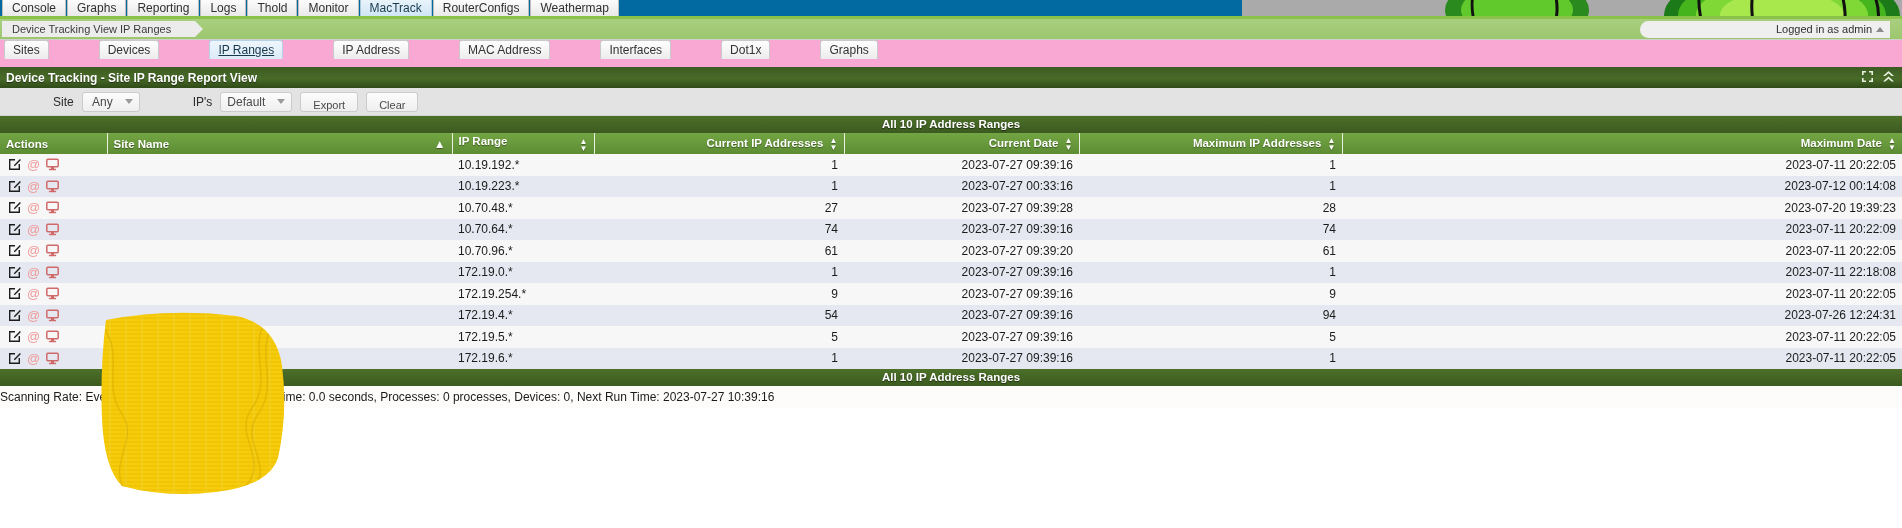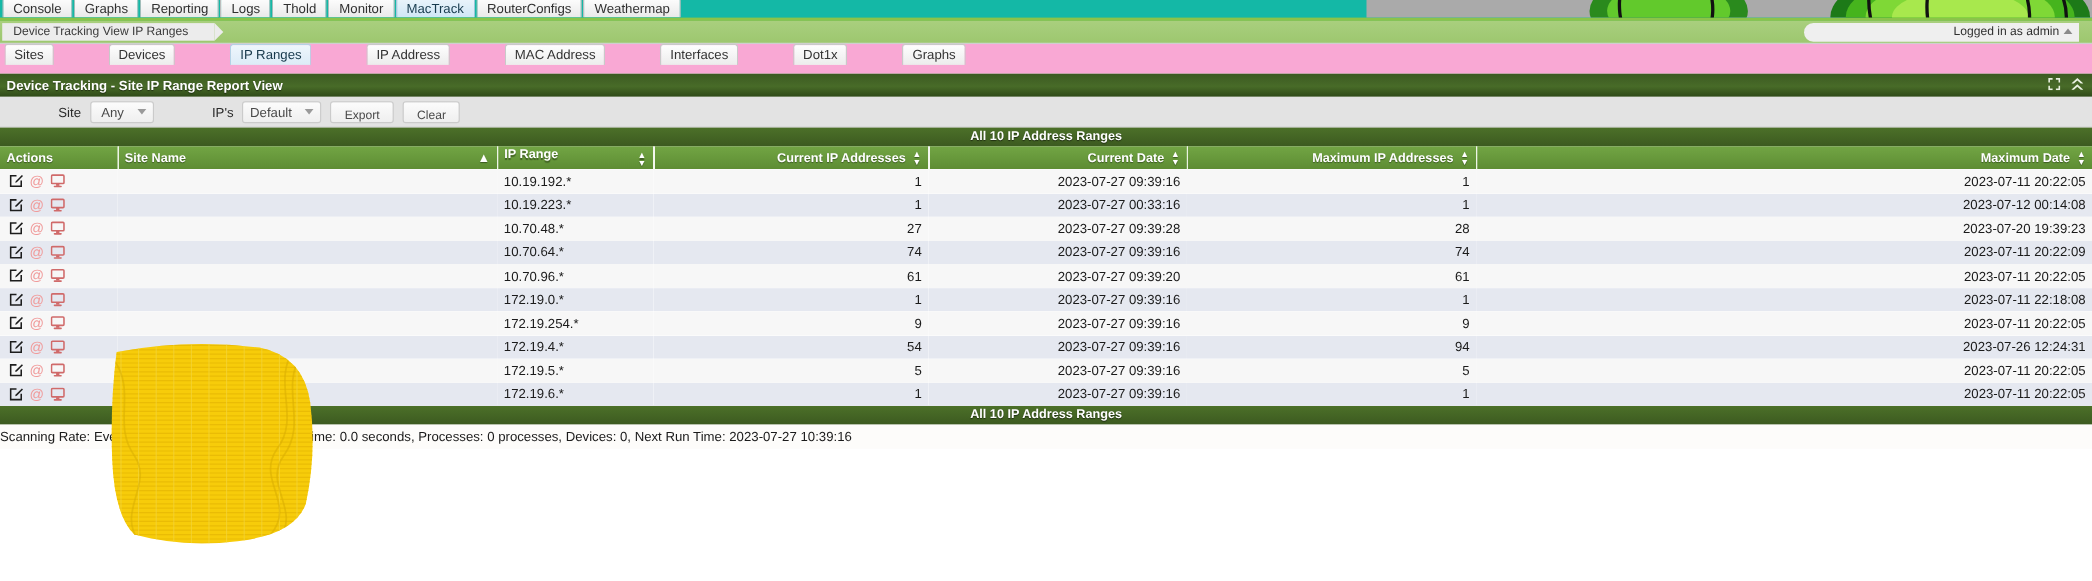--- a/index.html
+++ b/index.html
@@ -10,21 +10,21 @@
     background: #ffffff;
     font-family: "Liberation Sans", sans-serif;
     font-size: 12px;
     color: #1b1b1b;
   }
 
   
   .topnav {
     position: relative;
     height: 19px;
-    background: #14b8a6;
+    background: #0369a1;
     border-bottom: 3px solid #8bc34a;
     display: flex;
     align-items: flex-end;
     padding-left: 2px;
     overflow: hidden;
   }
   .topnav-bg-art {
     position: absolute;
     right: 0; top: 0;
     width: 660px; height: 19px;
@@ -124,20 +124,21 @@
     background: linear-gradient(#fefefe, #ececec);
     border: 1px solid #c9c9c9;
     border-bottom: none;
     border-radius: 3px 3px 0 0;
     white-space: nowrap;
   }
   .subtab.active {
     background: linear-gradient(#eef6fc, #dcebf7);
     border-color: #b4d1e5;
     color: #17384b;
+    text-decoration: underline;
   }
 
   
   .panel-header {
     height: 21px;
     background: linear-gradient(#3c5a22, #486b28 55%, #2f4a18);
     color: #ffffff;
     font-size: 12px;
     font-weight: bold;
     display: flex;

